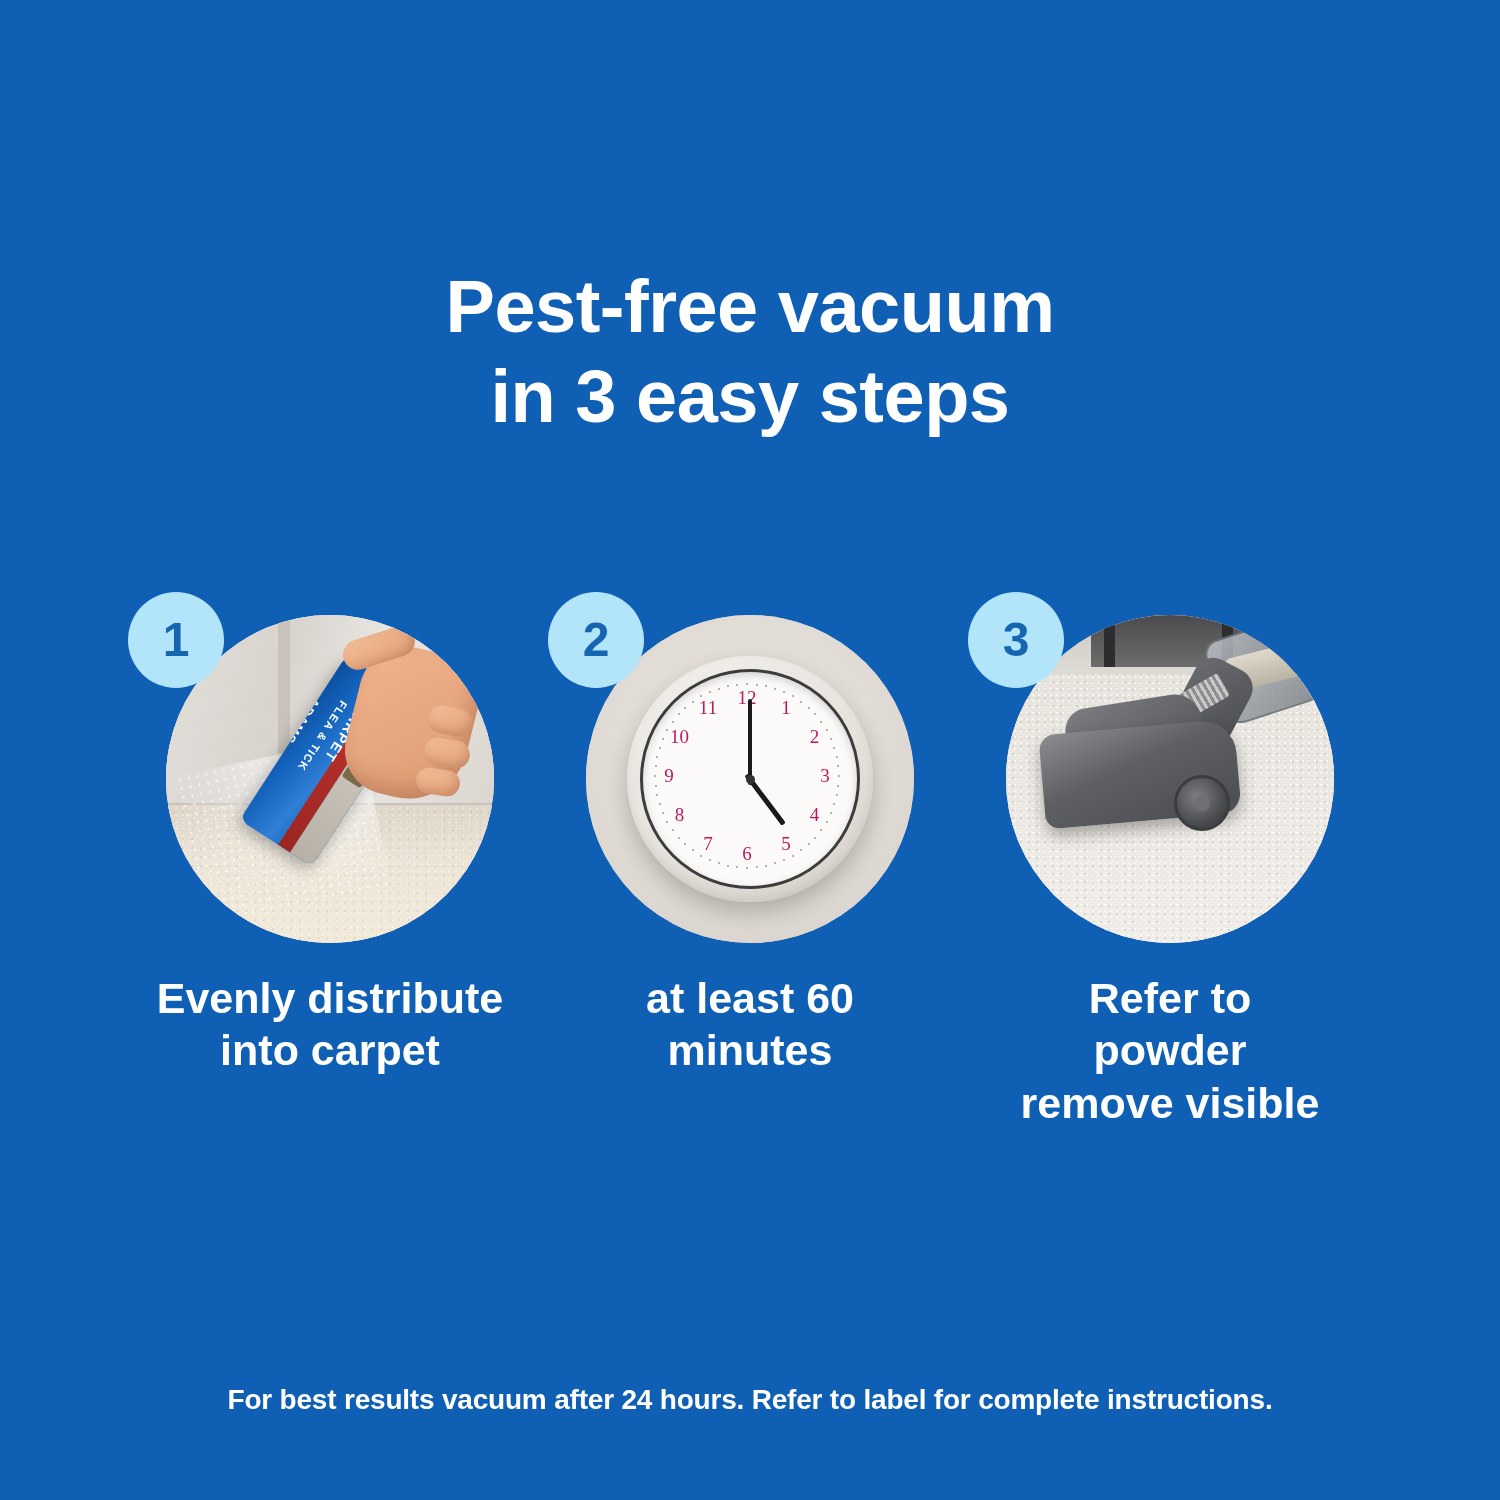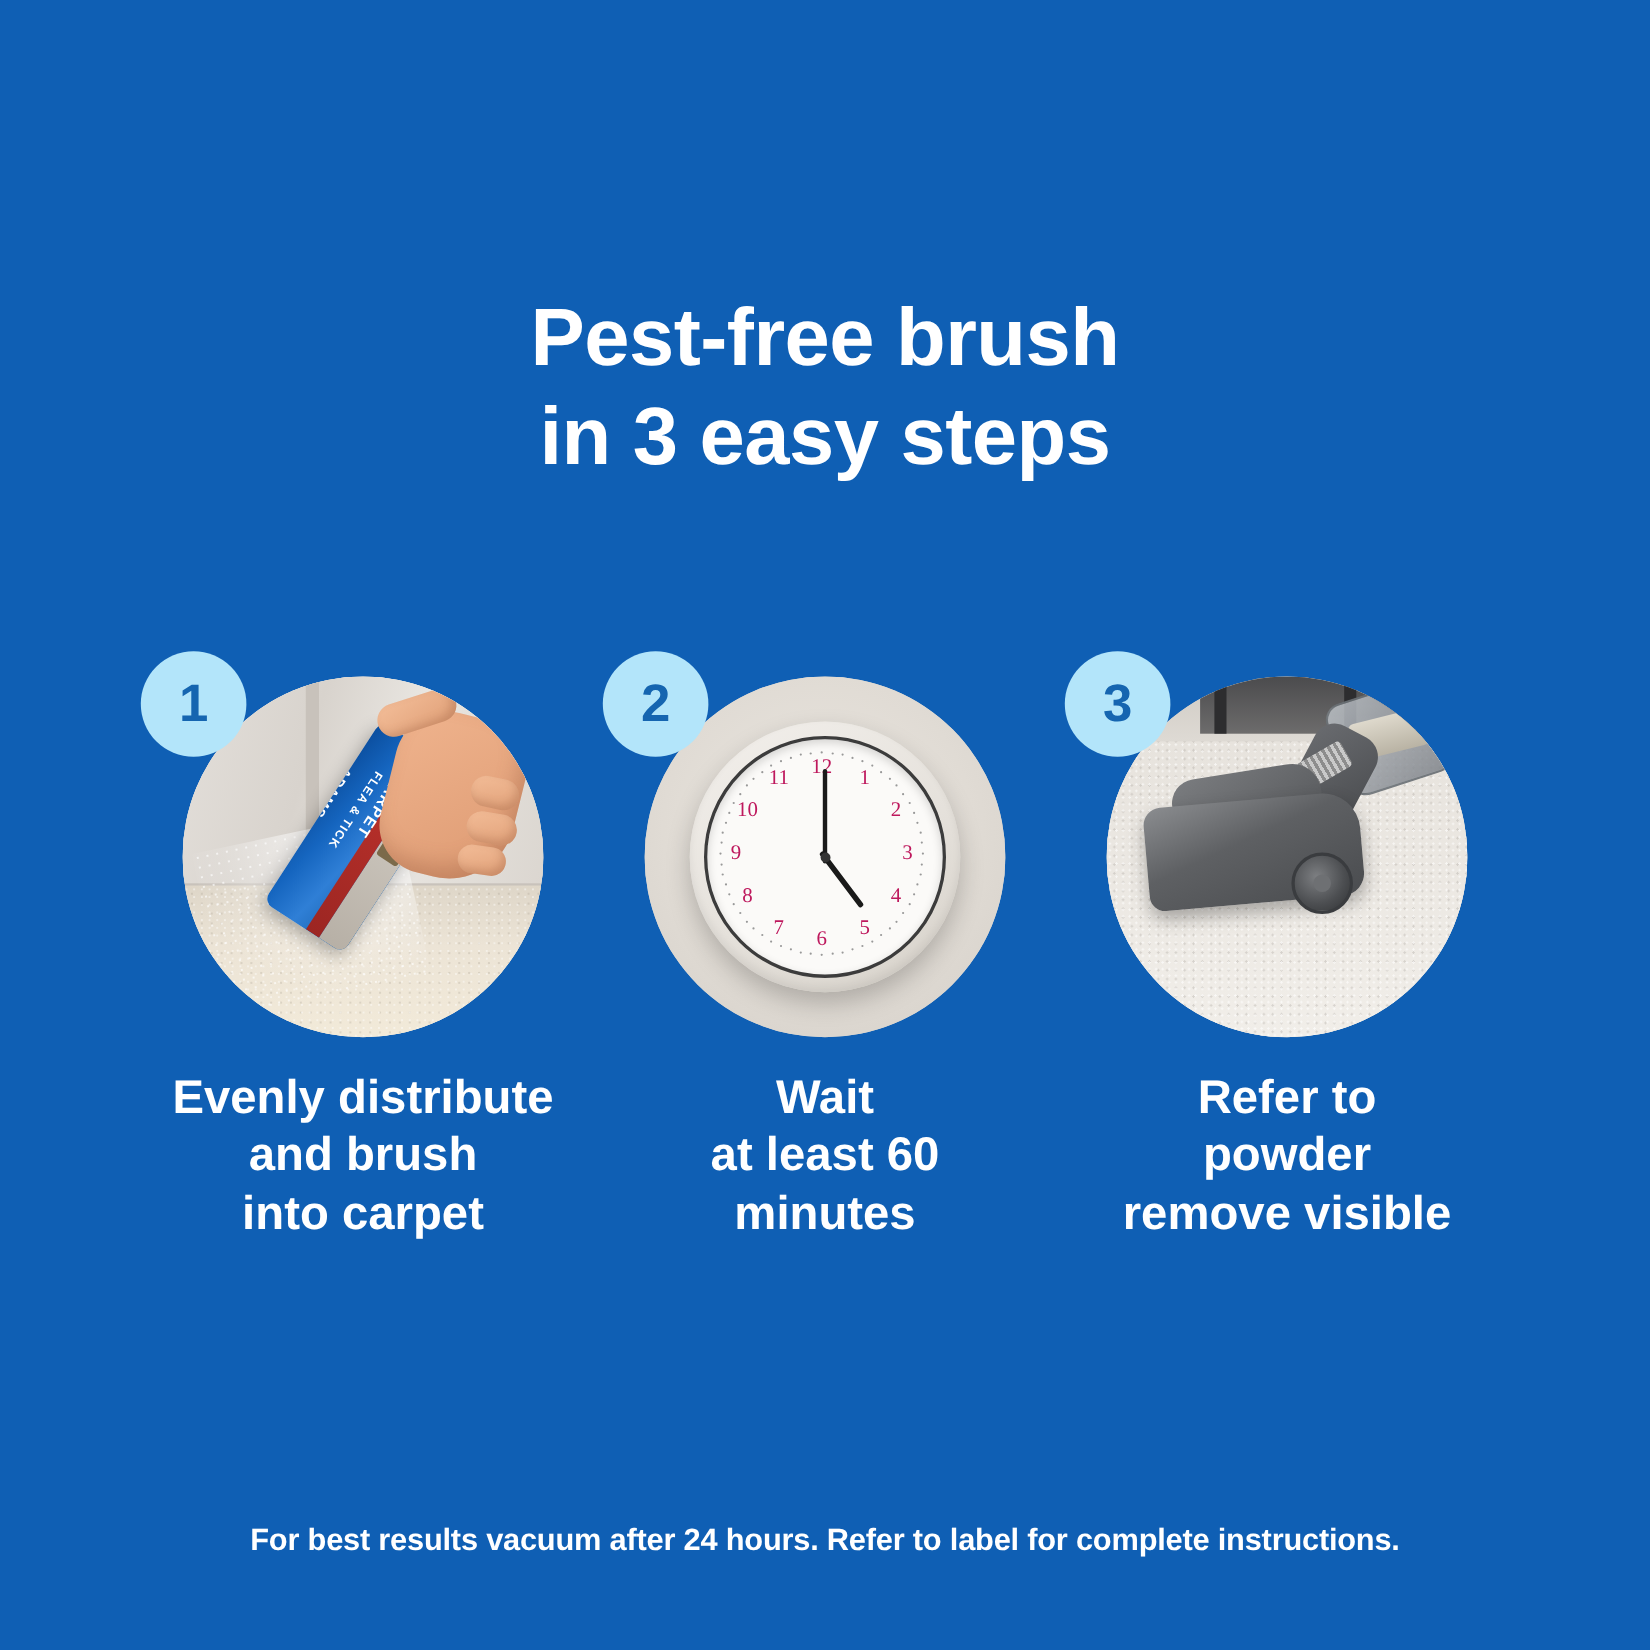--- a/index.html
+++ b/index.html
@@ -247,21 +247,21 @@
   }
   .s3-wheel:after{content:""; position:absolute; left:50%; top:50%; width:16px;height:16px;
       margin:-8px 0 0 -8px; border-radius:50%; background:#6e7073;}
   .s3-red { position:absolute; left:150px; top:132px; width:12px; height:46px;
       background:linear-gradient(#b0322c,#7e201c); transform:rotate(16deg); border-radius:3px;}
 </style>
 </head>
 <body>
 
 <div class="headline">
-  <span class="line">Pest-free brush</span>
+  <span class="line">Pest-free vacuum</span>
   <span class="line">in 3 easy steps</span>
 </div>
 
 <div class="steps">
 
   <div class="step">
     <div class="photo-wrap">
       <div class="badge">1</div>
       <div class="photo">
         <div class="scene1">
@@ -284,21 +284,20 @@
           <div class="s1-hand"></div>
           <div class="s1-finger" style="left:176px;top:18px;width:74px;height:30px;transform:rotate(-18deg);"></div>
           <div class="s1-finger" style="left:262px;top:92px;width:44px;height:28px;transform:rotate(12deg);"></div>
           <div class="s1-finger" style="left:258px;top:124px;width:46px;height:28px;transform:rotate(10deg);"></div>
           <div class="s1-finger" style="left:250px;top:154px;width:44px;height:26px;transform:rotate(8deg);"></div>
         </div>
       </div>
     </div>
     <div class="caption">
       <span class="cline">Evenly distribute</span>
-      <span class="cline">and brush</span>
       <span class="cline">into carpet</span>
     </div>
   </div>
 
   <div class="step">
     <div class="photo-wrap">
       <div class="badge">2</div>
       <div class="photo">
         <div class="scene2">
           <div class="clock-outer">
@@ -379,21 +378,20 @@
                 </div>
               <div class="hand-hour" id="hand-hour" style="transform: rotate(53deg);"></div>
               <div class="hand-min" id="hand-min" style="transform: rotate(-90deg);"></div>
               <div class="hand-pin"></div>
             </div>
           </div>
         </div>
       </div>
     </div>
     <div class="caption">
-      <span class="cline">Wait</span>
       <span class="cline">at least 60</span>
       <span class="cline">minutes</span>
     </div>
   </div>
 
   <div class="step">
     <div class="photo-wrap">
       <div class="badge">3</div>
       <div class="photo">
         <div class="scene3">

